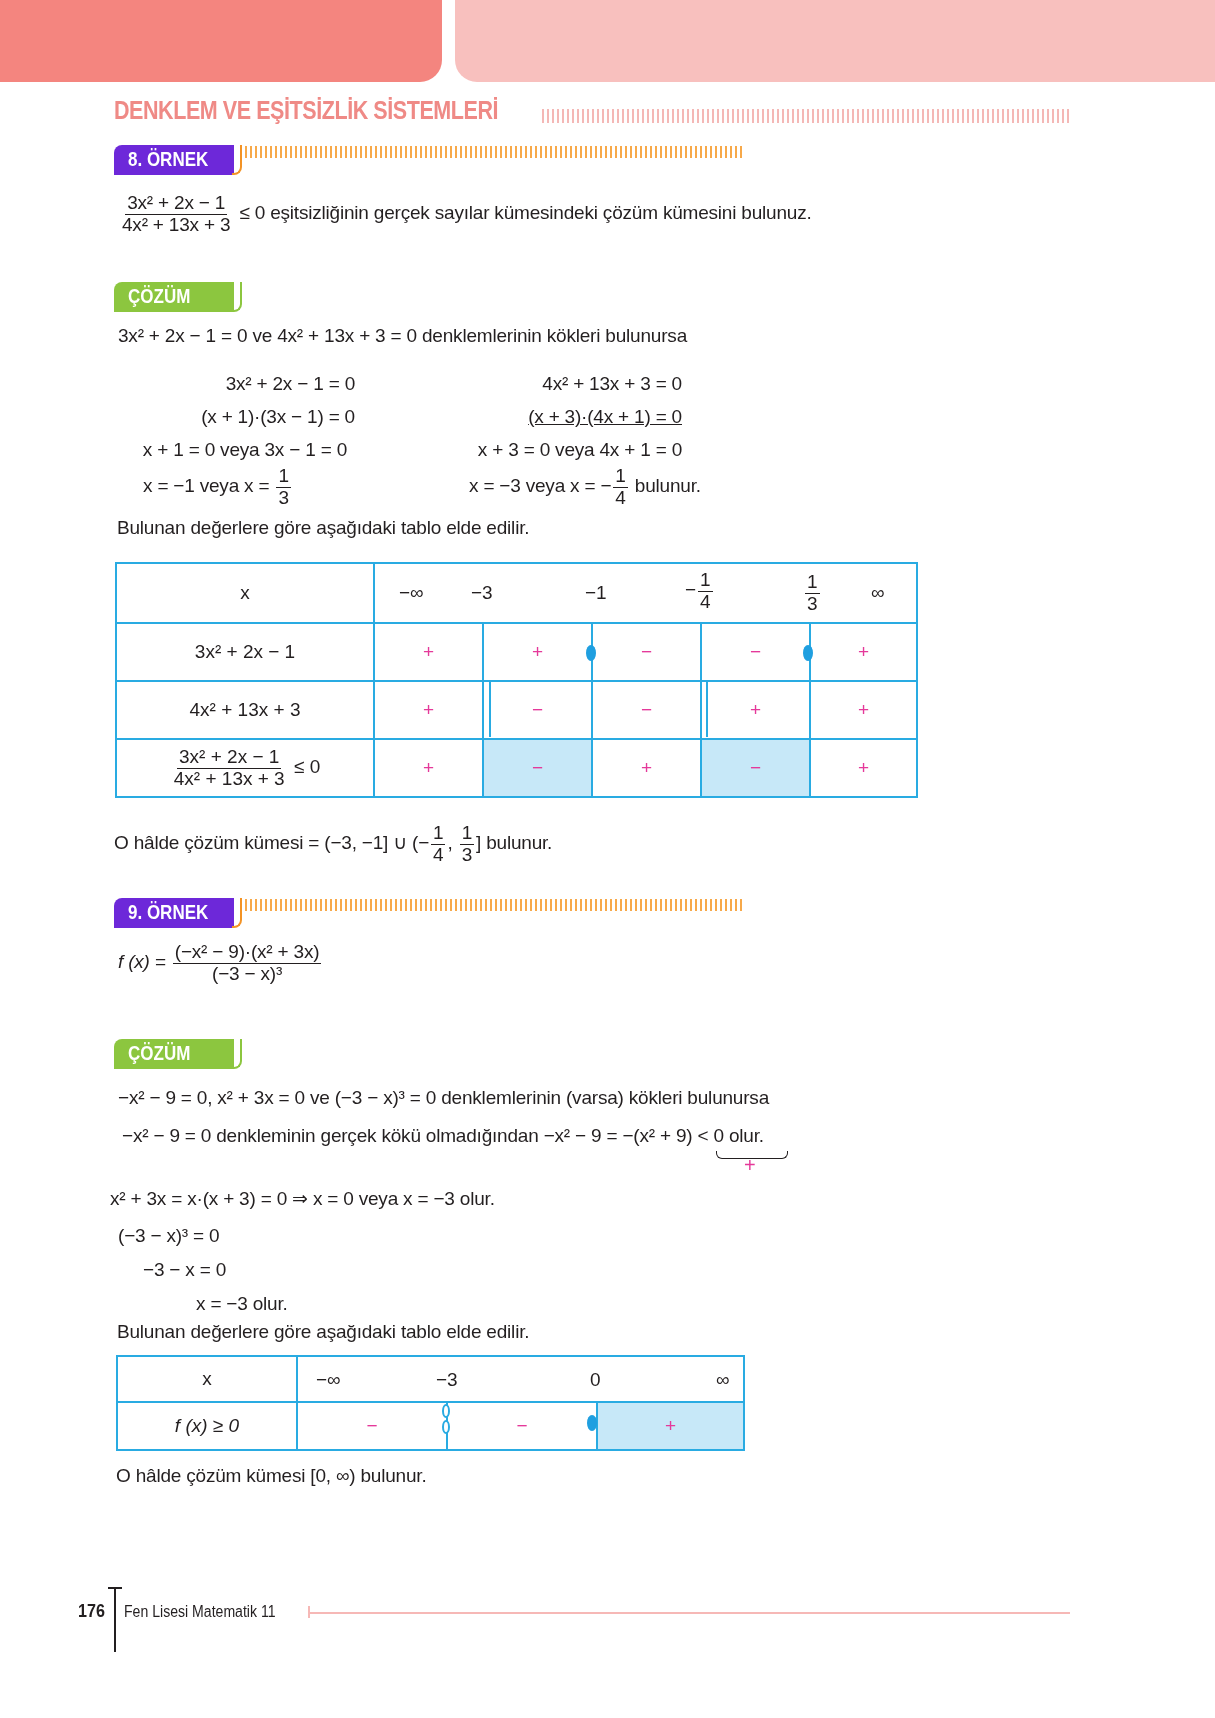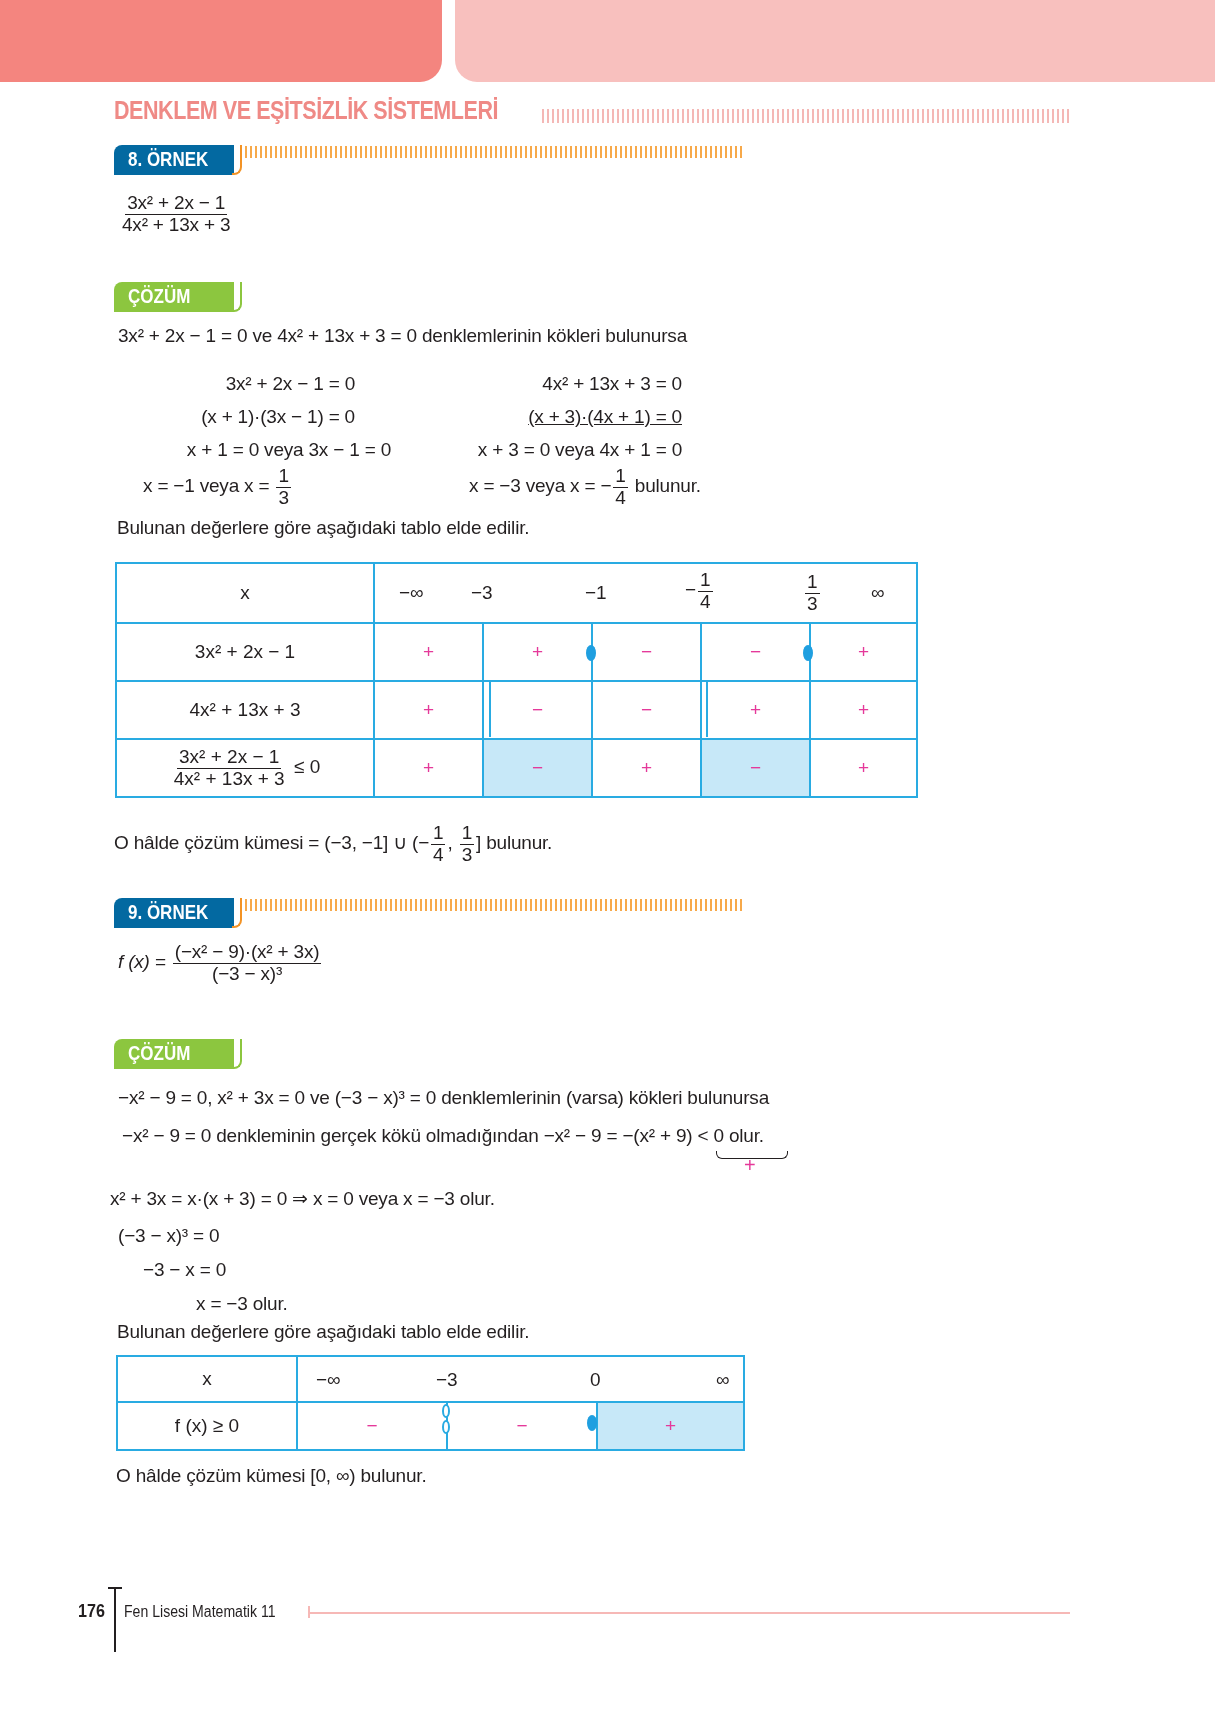--- a/index.html
+++ b/index.html
@@ -10,21 +10,21 @@
   .hdr-right { position: absolute; left: 455px; top: 0; width: 760px; height: 82px; background: #f8c0be; border-bottom-left-radius: 22px; }
 
   .chapter-title { position: absolute; left: 114px; top: 96px; font-size: 25px; font-weight: bold; color: #ef8a86; letter-spacing: -0.5px; transform: scaleX(0.86); transform-origin: left center; white-space: nowrap; }
   .ticks { position: absolute; height: 14px; background: repeating-linear-gradient(90deg, var(--tc) 0 2px, transparent 2px 5px); }
   .ticks.pink { --tc: #f4b8b6; left: 542px; top: 109px; width: 530px; }
   .ticks.orange { --tc: #f7a94a; height: 12px; }
 
   .badge { position: absolute; height: 30px; border-radius: 8px 0 0 0; color: #fff; font-weight: bold; font-size: 20px; padding: 3px 0 0 14px; }
   .badge .tx { display: inline-block; transform: scaleX(0.85); transform-origin: left center; white-space: nowrap; }
   .badge .tail { position: absolute; right: -8px; top: 0; width: 10px; height: 30px; border-right: 2px solid; border-bottom: 2px solid; border-bottom-right-radius: 8px; }
-  .badge.orange { background: #0369a1; width: 120px; }
+  .badge.orange { background: #6d28d9; width: 120px; }
   .badge.orange .tail { border-color: #f39325; }
   .badge.green { background: #8cc63f; width: 120px; }
   .badge.green .tail { border-color: #8cc63f; }
 
   .txt { position: absolute; font-size: 19px; white-space: nowrap; letter-spacing: -0.2px; }
   .frac { display: inline-flex; flex-direction: column; align-items: center; vertical-align: middle; line-height: 1.08; margin: 0 2px; }
   .frac .num { border-bottom: 1.5px solid #231f20; padding: 0 2px; }
   .frac .den { padding: 0 2px; }
 
   .stbl { position: absolute; border: 2.5px solid #29abe2; border-collapse: collapse; }
@@ -53,31 +53,32 @@
 <div class="badge orange" style="left:114px; top:145px;">
   <span class="tx">8. ÖRNEK</span><span class="tail"></span>
 </div>
 <div class="ticks orange" style="left:245px; top:146px; width:500px;"></div>
 
 <div class="txt" style="left:118px; top:193px;">
   <span class="frac">
       <span class="num">3x² + 2x − 1</span>
       <span class="den">4x² + 13x + 3</span>
     </span>
+  <span>≤ 0 eşitsizliğinin gerçek sayılar kümesindeki çözüm kümesini bulunuz.</span>
 </div>
 
 <div class="badge green" style="left:114px; top:282px;">
   <span class="tx">ÇÖZÜM</span><span class="tail"></span>
 </div>
 
 <div class="txt" style="left:118px; top:325px;">3x² + 2x − 1 = 0 ve 4x² + 13x + 3 = 0 denklemlerinin kökleri bulunursa</div>
 
 <div class="txt" style="right:860px; top:373px;">3x² + 2x − 1 = 0</div>
 <div class="txt" style="right:860px; top:406px;">(x + 1)·(3x − 1) = 0</div>
-<div class="txt" style="right:824px; top:439px;">x + 1 = 0  veya  3x − 1 = 0</div>
+<div class="txt" style="right:868px; top:439px;">x + 1 = 0  veya  3x − 1 = 0</div>
 <div class="txt" style="left:143px; top:466px;text-align:center;">
   <span>x = −1  veya  x =</span>
   <span class="frac">
       <span class="num">1</span>
       <span class="den">3</span>
     </span>
 </div>
 
 <div class="txt" style="right:533px; top:373px;">4x² + 13x + 3 = 0</div>
 <div class="txt" style="right:533px; top:406px;text-decoration:underline;">(x + 3)·(4x + 1) = 0</div>
@@ -187,21 +188,21 @@
       <tr style="height:46px;">
     <td style="width:180px;">x</td>
     <td colspan="3" style="position:relative;">
       <span style="position:absolute; left:18px; top:12px;">−∞</span>
       <span style="position:absolute; left:138px; top:12px;">−3</span>
       <span style="position:absolute; left:292px; top:12px;">0</span>
       <span style="position:absolute; left:418px; top:12px;">∞</span>
     </td>
   </tr>
   <tr style="height:48px;">
-    <td><span style="">f (x) ≥ 0</span></td>
+    <td><span style="font-style:italic;">f (x) ≥ 0</span></td>
     <td style="width:150px;" class="sign">−</td>
     <td style="width:150px;" class="sign">−</td>
     <td class="sign shade">+</td>
   </tr>
 </tbody>
   </table>
 <div class="hole" style="left:442px; top:1404px;"></div>
 <div class="hole" style="left:442px; top:1420px;"></div>
 <div class="dot" style="left:587px; top:1415px;"></div>
 

